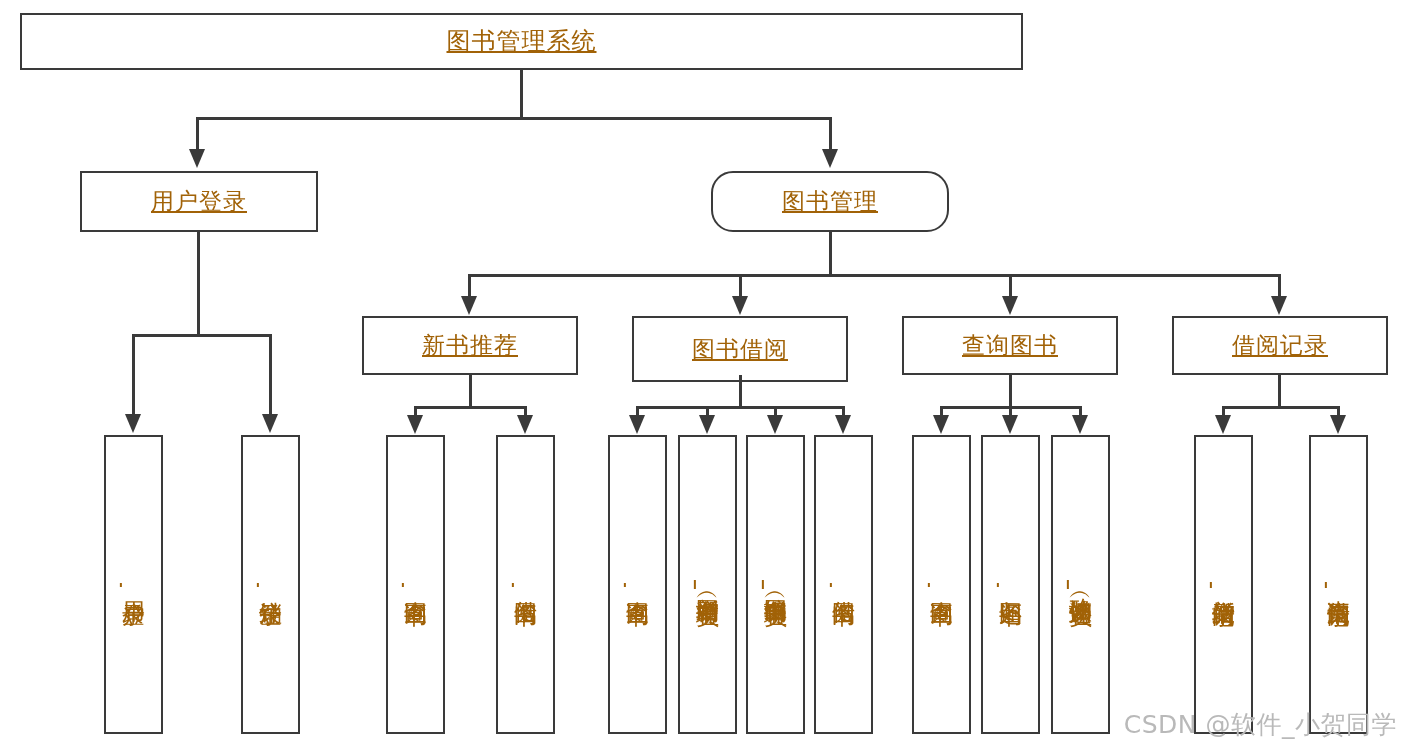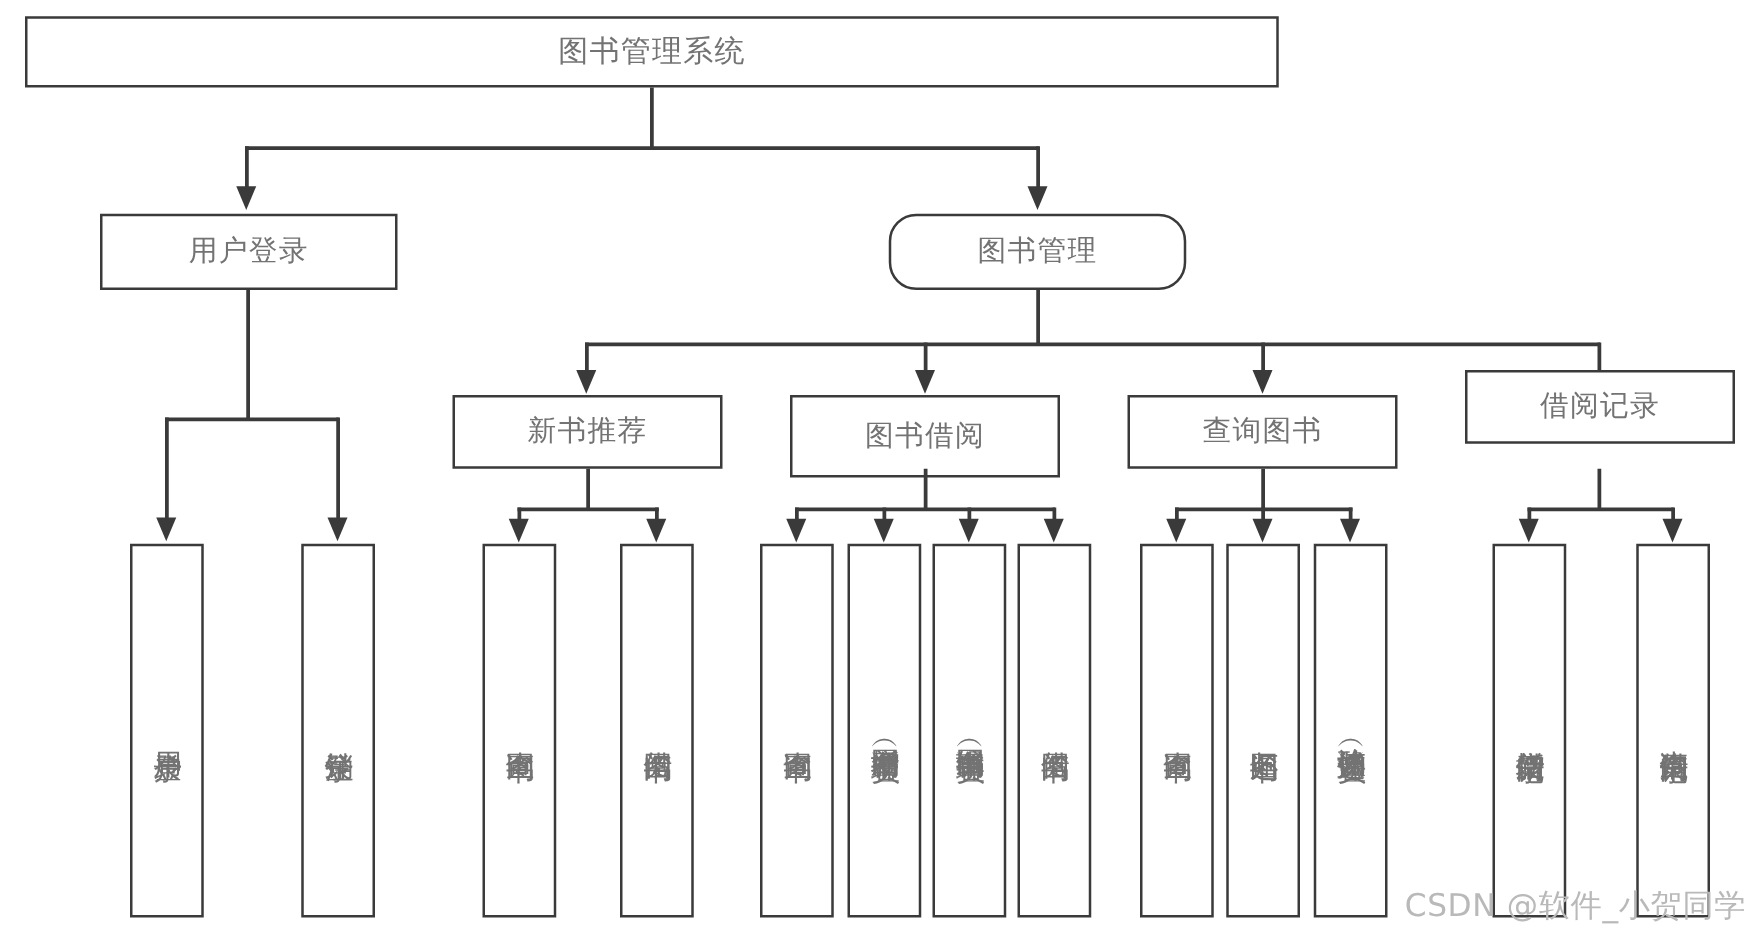--- a/index.html
+++ b/index.html
@@ -20,22 +20,23 @@
 
   
   .node {
     position: absolute;
     box-sizing: border-box;
     background: #ffffff;
     border: 2.5px solid #3a3a3a;
     display: flex;
     align-items: center;
     justify-content: center;
-    color: #737373;
+    color: #a16207;
     letter-spacing: 1px;
+    text-decoration: underline;
   }
   .node.h {
     font-size: 23px;
     line-height: 1.15;
   }
   .node.root {
     font-size: 24px;
   }
   .node.v {
     writing-mode: vertical-rl;
@@ -127,21 +128,21 @@
 
   <div class="node h" style="left:362px; top:316px; width:216px; height:59px;">
     <span class="lbl">新书推荐</span>
   </div>
   <div class="node h" style="left:632px; top:316px; width:216px; height:66px;">
     <span class="lbl">图书借阅</span>
   </div>
   <div class="node h" style="left:902px; top:316px; width:216px; height:59px;">
     <span class="lbl">查询图书</span>
   </div>
-  <div class="node h" style="left:1172px; top:296px; width:216px; height:59px;">
+  <div class="node h" style="left:1172px; top:316px; width:216px; height:59px;">
     <span class="lbl">借阅记录</span>
   </div>
 
   <div class="ln v" style="left:469px; top:375px; width:2.5px; height:33px;"></div>
   <div class="ln h" style="left:414px; top:406px; width:113px; height:2.5px;"></div>
   <div class="ln v" style="left:414px; top:406px; width:2.5px; height:12px;"></div>
   <div class="arrow" style="left:407px; top:415px;"></div>
   <div class="ln v" style="left:524px; top:406px; width:2.5px; height:12px;"></div>
   <div class="arrow" style="left:517px; top:415px;"></div>
 

